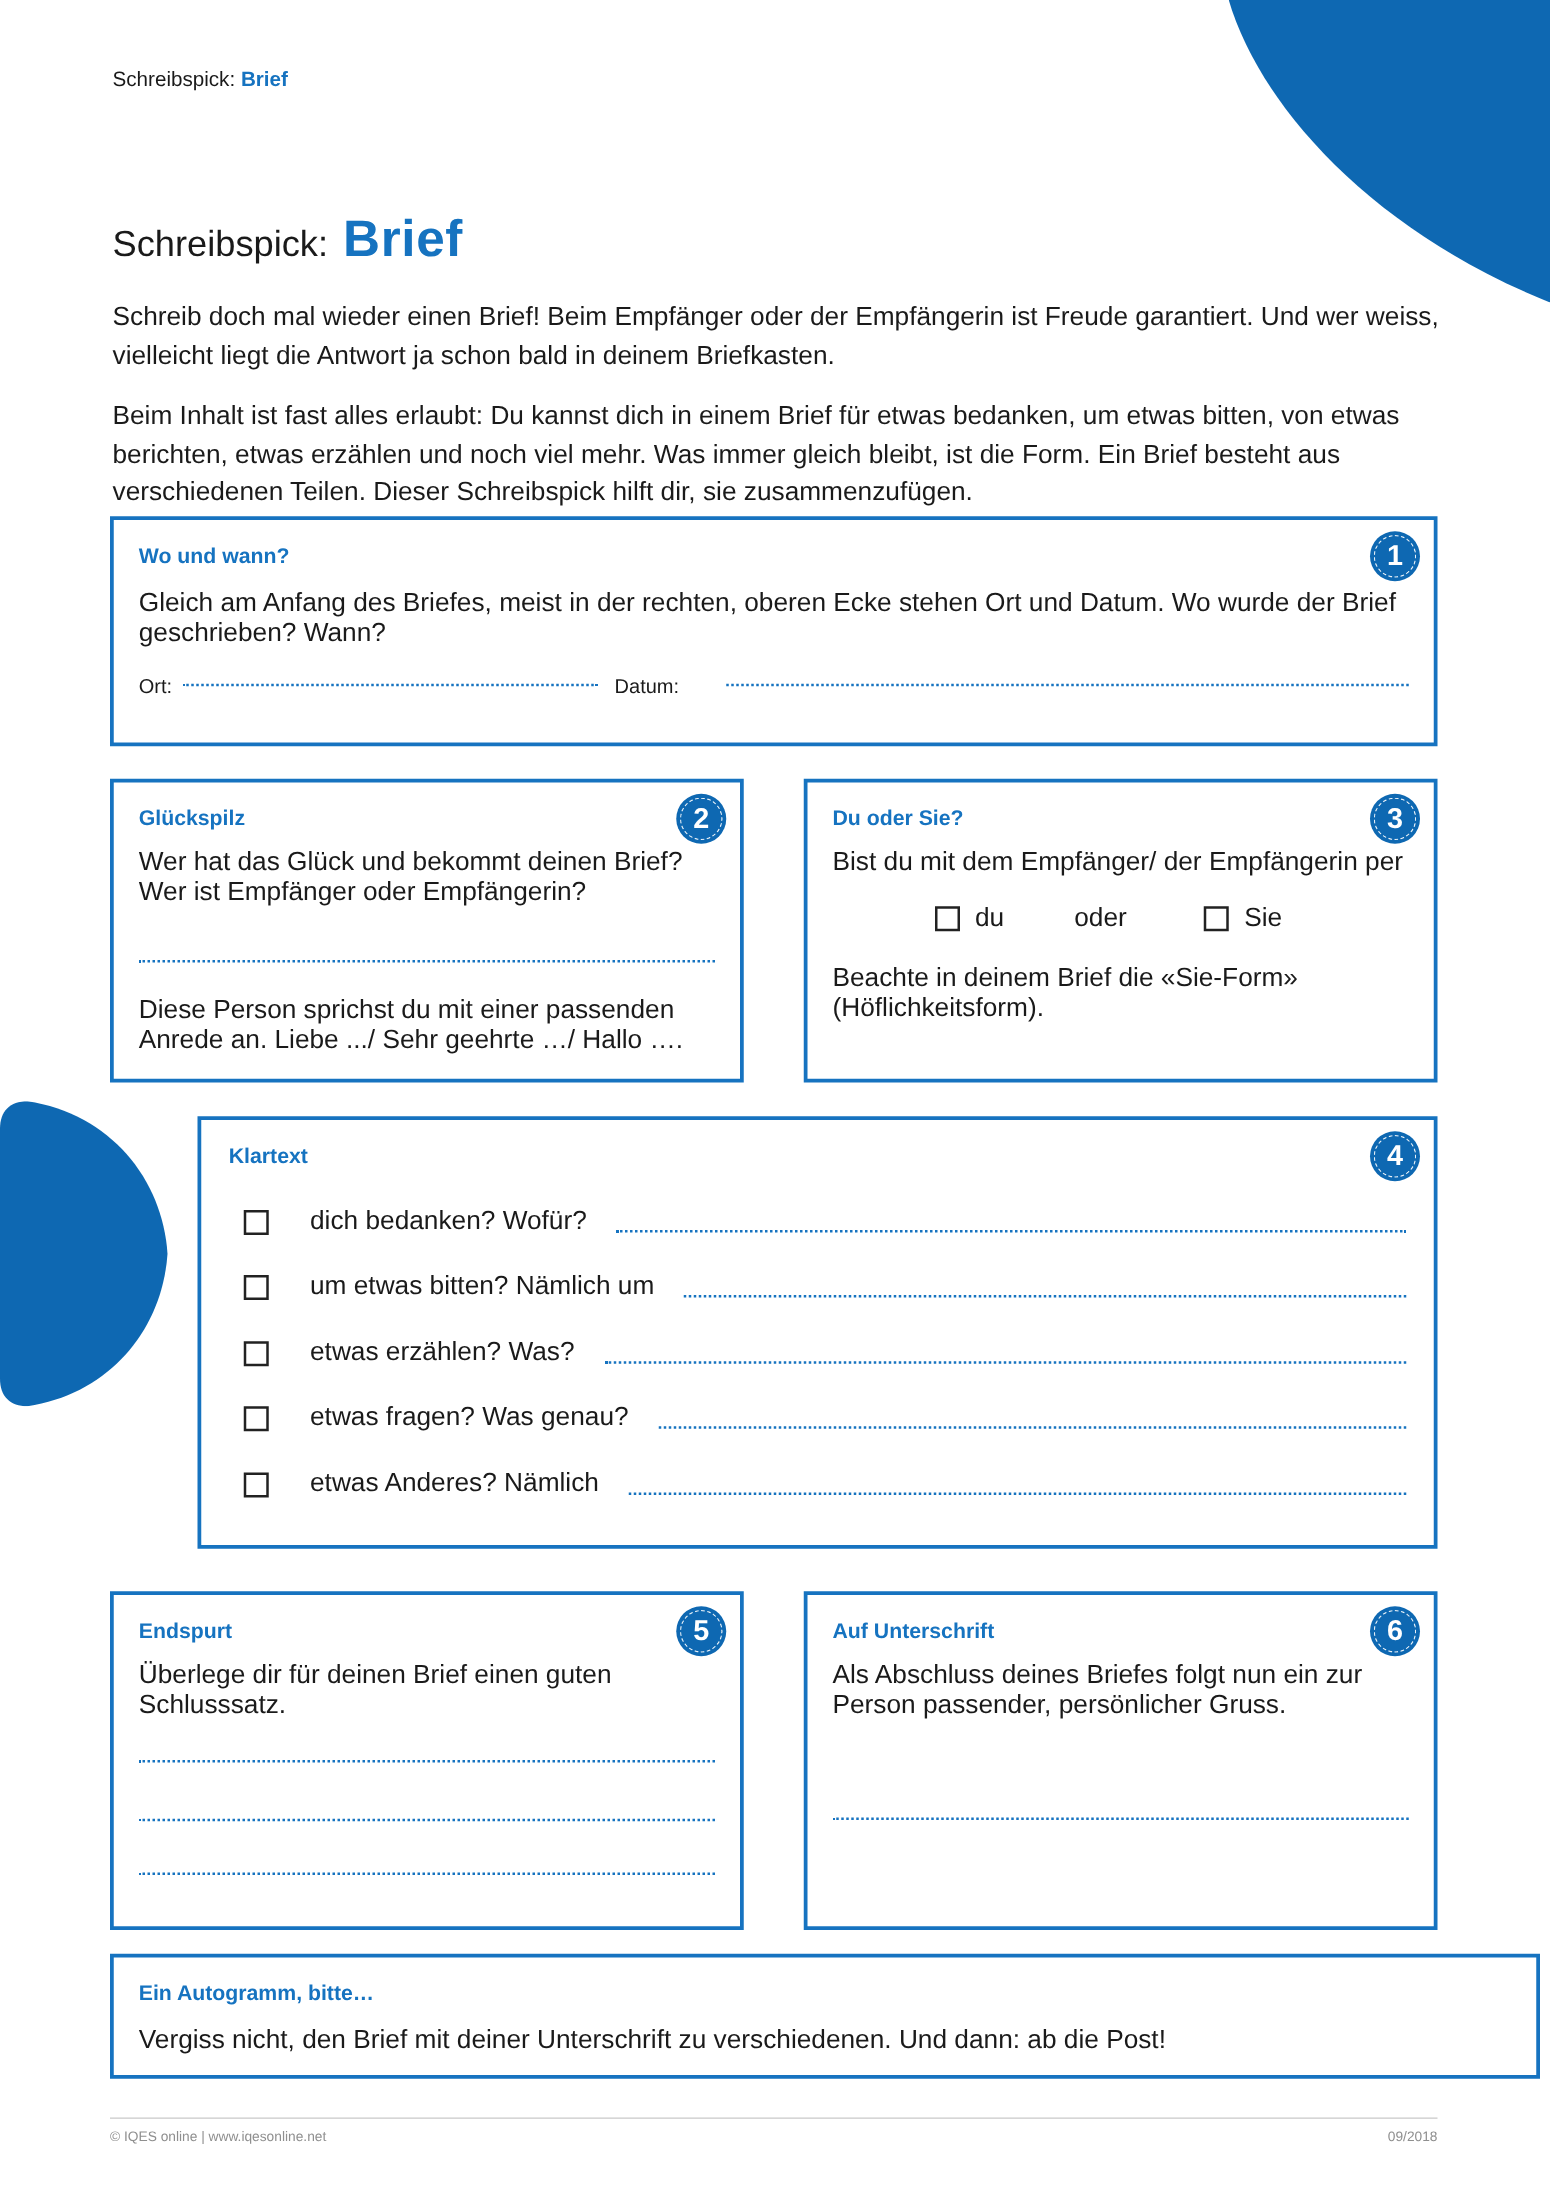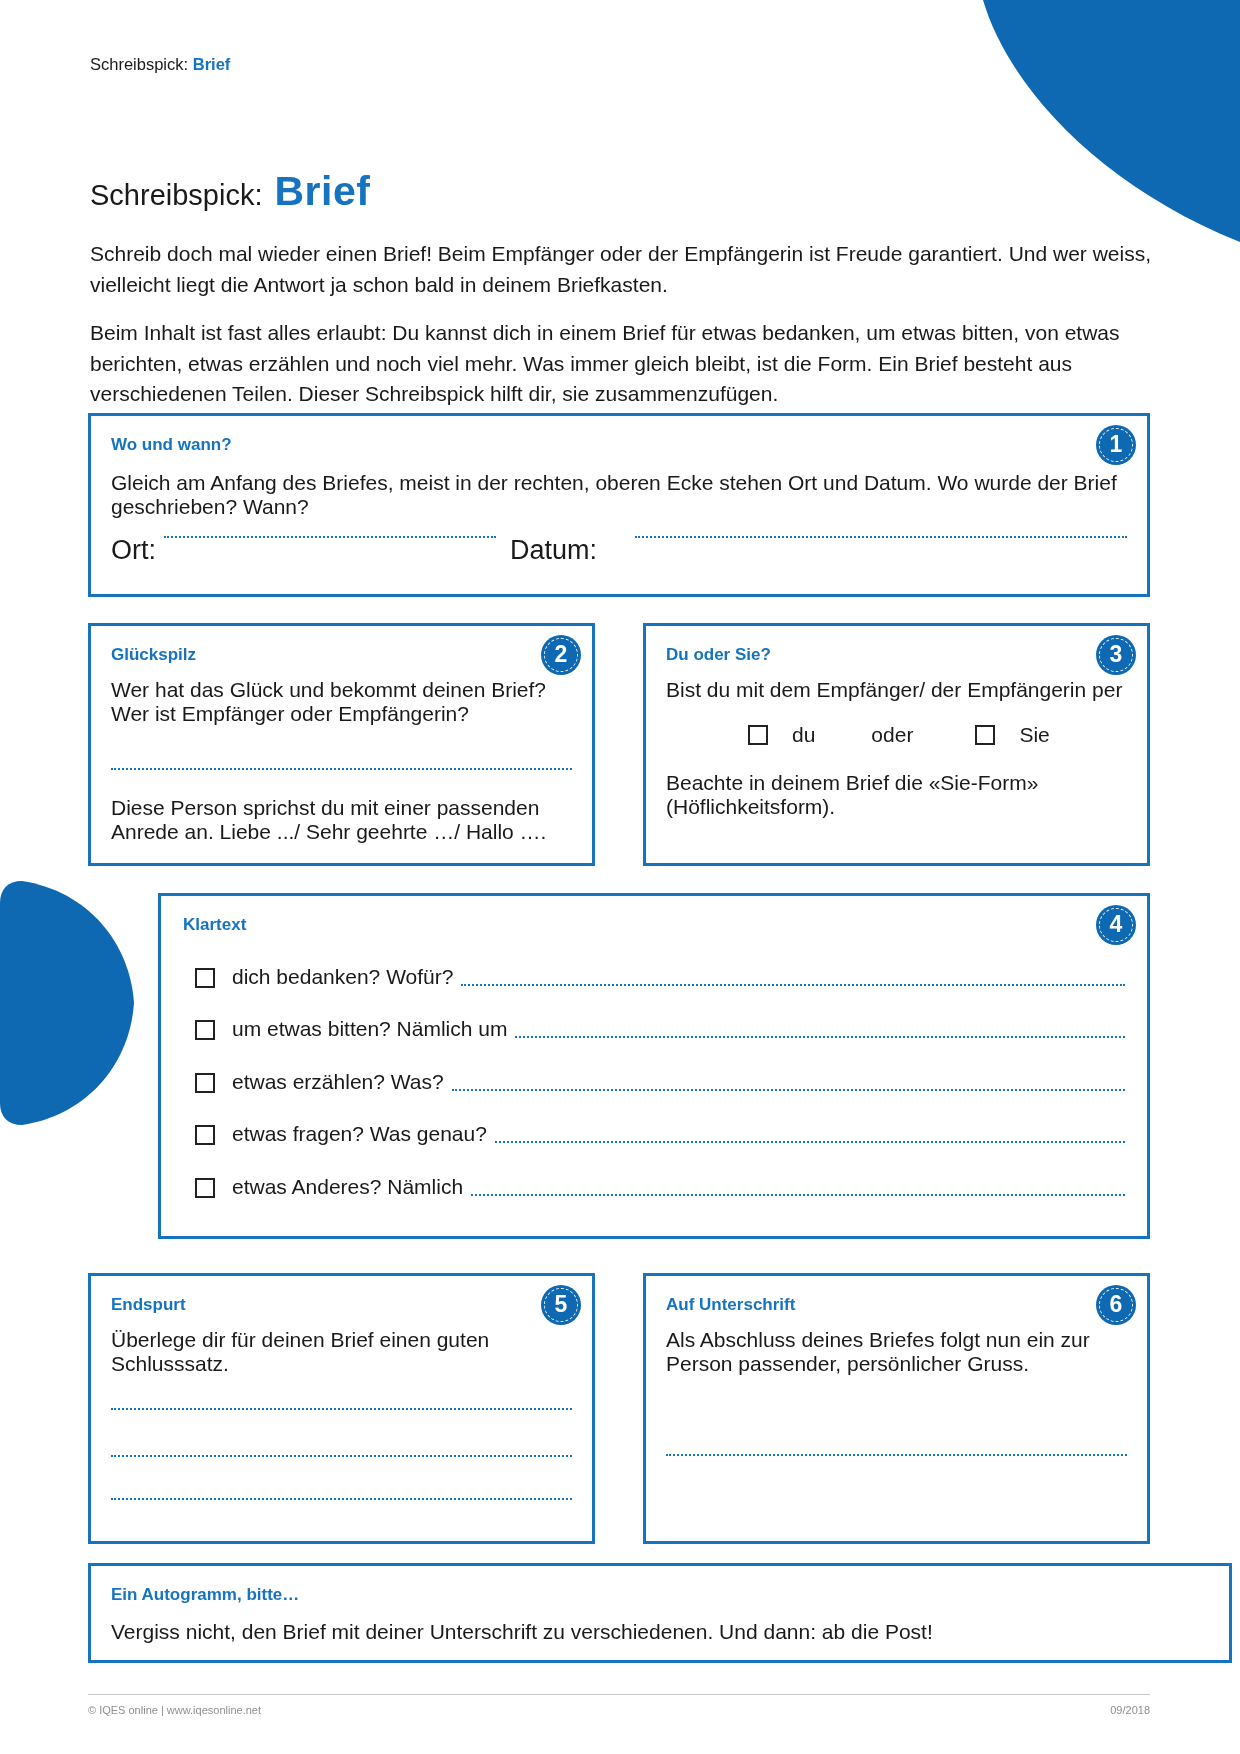--- a/index.html
+++ b/index.html
@@ -35,43 +35,43 @@
          color:#fff;font-weight:bold;font-size:23px;}
   .badge::after{content:"";position:absolute;inset:3px;border:1.5px dashed rgba(255,255,255,.9);border-radius:50%;}
   .badge span{position:relative;top:-1px;}
 
   .dotline{border-bottom:2.6px dotted var(--accent);height:0;}
   .leader{flex:1 1 auto;border-bottom:2.6px dotted var(--accent);margin-bottom:5px;}
 
   
   #box1{left:88px;top:413px;width:1062px;height:184px;}
   #box1 p{margin-top:13px;}
-  .od-row{display:flex;align-items:flex-start;margin-top:17px;font-size:27px;line-height:28px;}
+  .od-row{display:flex;align-items:center;margin-top:17px;font-size:16px;line-height:28px;}
   .od-row .lbl{white-space:nowrap;}
   .od-row .leader.ort{flex:0 0 332px;margin-left:8px;}
   .od-row .lbl.datum{margin-left:14px;}
   .od-row .leader.datum{margin-left:38px;}
 
   
   #box2{left:88px;top:623px;width:507px;height:243px;}
   #box3{left:643px;top:623px;width:507px;height:243px;}
   #box2 .q,#box3 .q{margin-top:10px;}
   #box2 .ansline{margin-top:42px;}
   #box2 .note{margin-top:26px;}
   #box3 .note{margin-top:24px;}
   .opt-row{display:flex;align-items:center;margin-top:21px;padding-left:82px;font-size:21px;}
   .cbox{display:inline-block;width:20px;height:20px;border:2px solid #222;background:#fff;flex:none;}
-  .opt-row .olbl{margin-left:24px;}
+  .opt-row .olbl{margin-left:12px;}
   .opt-row .oder{margin-left:56px;}
   .opt-row .cbox.sie{margin-left:62px;}
 
   
   #box4{left:158px;top:893px;width:992px;height:346px;padding:15px 22px;}
   #box4 .kintro{margin-top:12px;}
-  .citem{display:flex;align-items:flex-end;margin-top:23.5px;padding-left:12px;font-size:21px;line-height:29px;}
+  .citem{display:flex;align-items:flex-end;margin-top:23.5px;padding-left:12px;font-size:21px;line-height:29px;gap:16px;}
   .citem .cbox{margin-right:17px;margin-bottom:3px;}
   .citem .clabel{white-space:nowrap;}
   .citem .leader{margin-left:8px;}
 
   
   #box5{left:88px;top:1273px;width:507px;height:271px;}
   #box6{left:643px;top:1273px;width:507px;height:271px;}
   #box5 .q,#box6 .q{margin-top:10px;}
   #box5 .ansline.l1{margin-top:32px;}
   #box5 .ansline.l2{margin-top:45px;}

